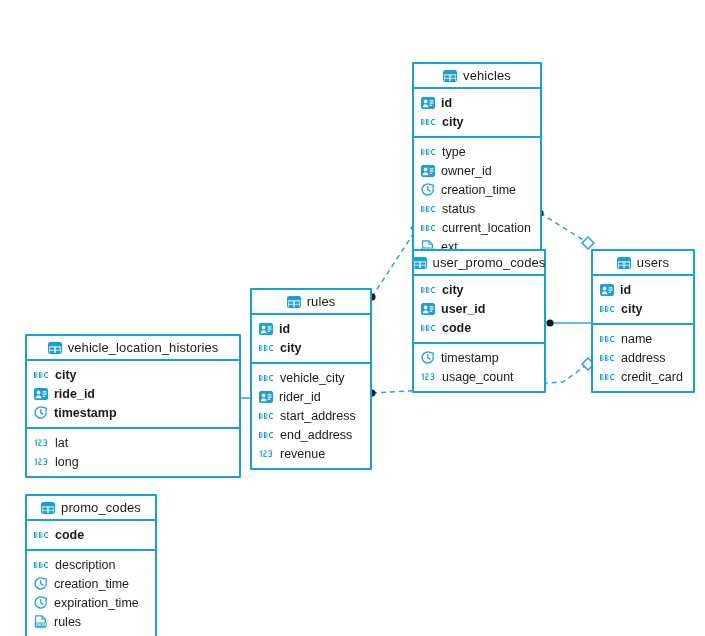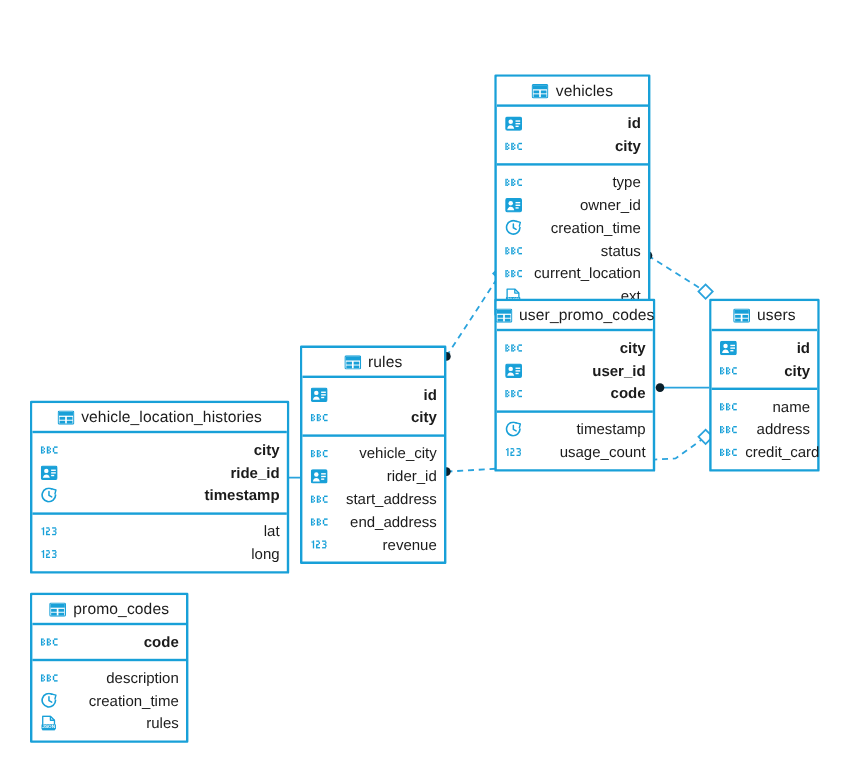--- a/index.html
+++ b/index.html
@@ -60,21 +60,20 @@
   .field-group + .field-group {
     border-top: 2px solid #18a0d8;
   }
   .field {
     display: flex;
     align-items: center;
     gap: 6px;
     height: 19px;
     padding: 0 6px 0 7px;
     white-space: nowrap;
-    justify-content: space-between;
   }
   .field .fname {
     font-size: 12.5px;
     color: #1b1b1b;
   }
   .field.pk .fname {
     font-weight: bold;
   }
 
   
@@ -385,21 +384,21 @@
       <rect x="10.4" y="4" width="2.2" height="1.1"></rect>
                   <rect x="12" y="5" width="1.1" height="1.9"></rect>
       <rect x="9.4" y="6.9" width="3.2" height="1.1"></rect>
     </g>
   </svg>
             </span>
             <span class="fname">usage_count</span>
           </div>
         </div>
       </div>
-      <div class="entity" style="left: 591px; top: 249px; width: 92px;">
+      <div class="entity" style="left: 591px; top: 249px; width: 104px;">
         <div class="entity-title">
           <span class="ico">
             <svg width="14" height="12" viewBox="0 0 14 12">
     <rect x="0.5" y="0.5" width="13" height="11" rx="1" fill="#fff" stroke="#18a0d8" stroke-width="1"></rect>
     <rect x="1" y="1" width="12" height="3.4" fill="#18a0d8"></rect>
     <rect x="1.6" y="5.4" width="4.7" height="2.4" fill="#18a0d8"></rect>
     <rect x="7.7" y="5.4" width="4.7" height="2.4" fill="#18a0d8"></rect>
     <rect x="1.6" y="8.6" width="4.7" height="2.4" fill="#18a0d8"></rect>
     <rect x="7.7" y="8.6" width="4.7" height="2.4" fill="#18a0d8"></rect>
   </svg>
@@ -861,20 +860,30 @@
     <path d="M9.2 1.5 A5.6 5.6 0 1 0 12.3 6.6" fill="none" stroke="#18a0d8" stroke-width="1.35" stroke-linecap="round"></path>
     <path d="M9.3 1.4 L12.6 2.3 L11.8 5.5" fill="none" stroke="#18a0d8" stroke-width="1.2" stroke-linejoin="round" stroke-linecap="round"></path>
     <path d="M6.8 3.6 L6.8 6.8 L9.1 8.1" fill="none" stroke="#18a0d8" stroke-width="1.25" stroke-linecap="round" stroke-linejoin="round"></path>
   </svg>
             </span>
             <span class="fname">creation_time</span>
           </div>
           <div class="field">
             <span class="ico">
               <svg width="14" height="13" viewBox="0 0 14 13">
+    <path d="M9.2 1.5 A5.6 5.6 0 1 0 12.3 6.6" fill="none" stroke="#18a0d8" stroke-width="1.35" stroke-linecap="round"></path>
+    <path d="M9.3 1.4 L12.6 2.3 L11.8 5.5" fill="none" stroke="#18a0d8" stroke-width="1.2" stroke-linejoin="round" stroke-linecap="round"></path>
+    <path d="M6.8 3.6 L6.8 6.8 L9.1 8.1" fill="none" stroke="#18a0d8" stroke-width="1.25" stroke-linecap="round" stroke-linejoin="round"></path>
+  </svg>
+            </span>
+            <span class="fname">expiration_time</span>
+          </div>
+          <div class="field">
+            <span class="ico">
+              <svg width="14" height="13" viewBox="0 0 14 13">
     <path d="M1.6 0.9 h6.4 l3.4 3.3 v7.9 h-9.8 z" fill="#ffffff" stroke="#18a0d8" stroke-width="1.1" stroke-linejoin="round"></path>
     <path d="M8 0.9 v3.3 h3.4" fill="none" stroke="#18a0d8" stroke-width="1.1" stroke-linejoin="round"></path>
     <rect x="0.6" y="7.5" width="12" height="4.3" rx="0.6" fill="#18a0d8"></rect>
     <text x="6.6" y="11" font-family="'Liberation Sans',sans-serif" font-size="3.9" font-weight="bold" fill="#ffffff" text-anchor="middle">JSON</text>
   </svg>
             </span>
             <span class="fname">rules</span>
           </div>
         </div>
       </div>

